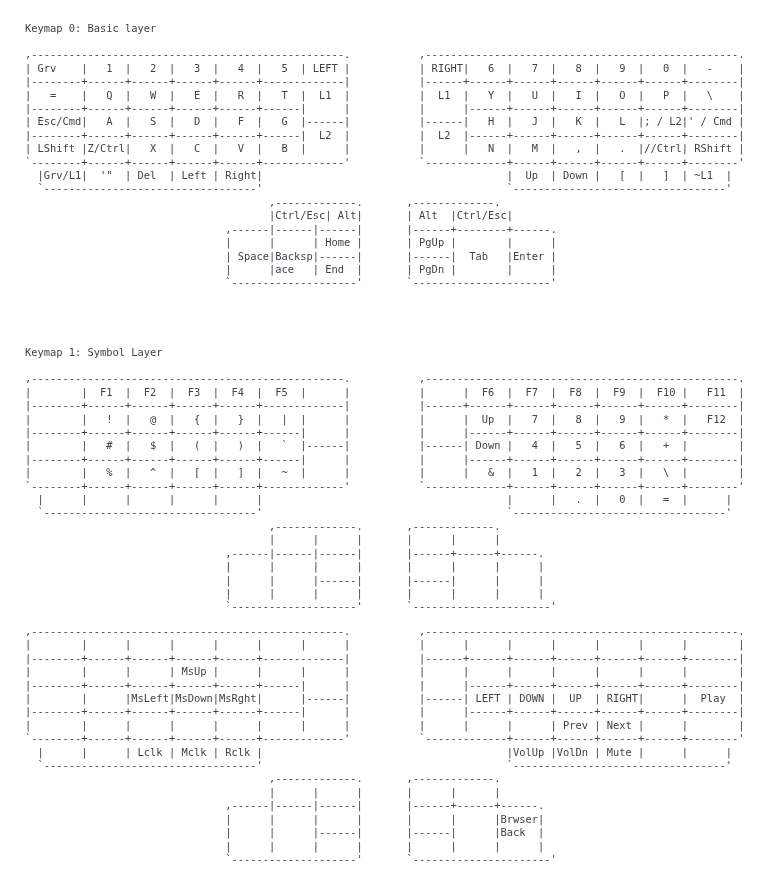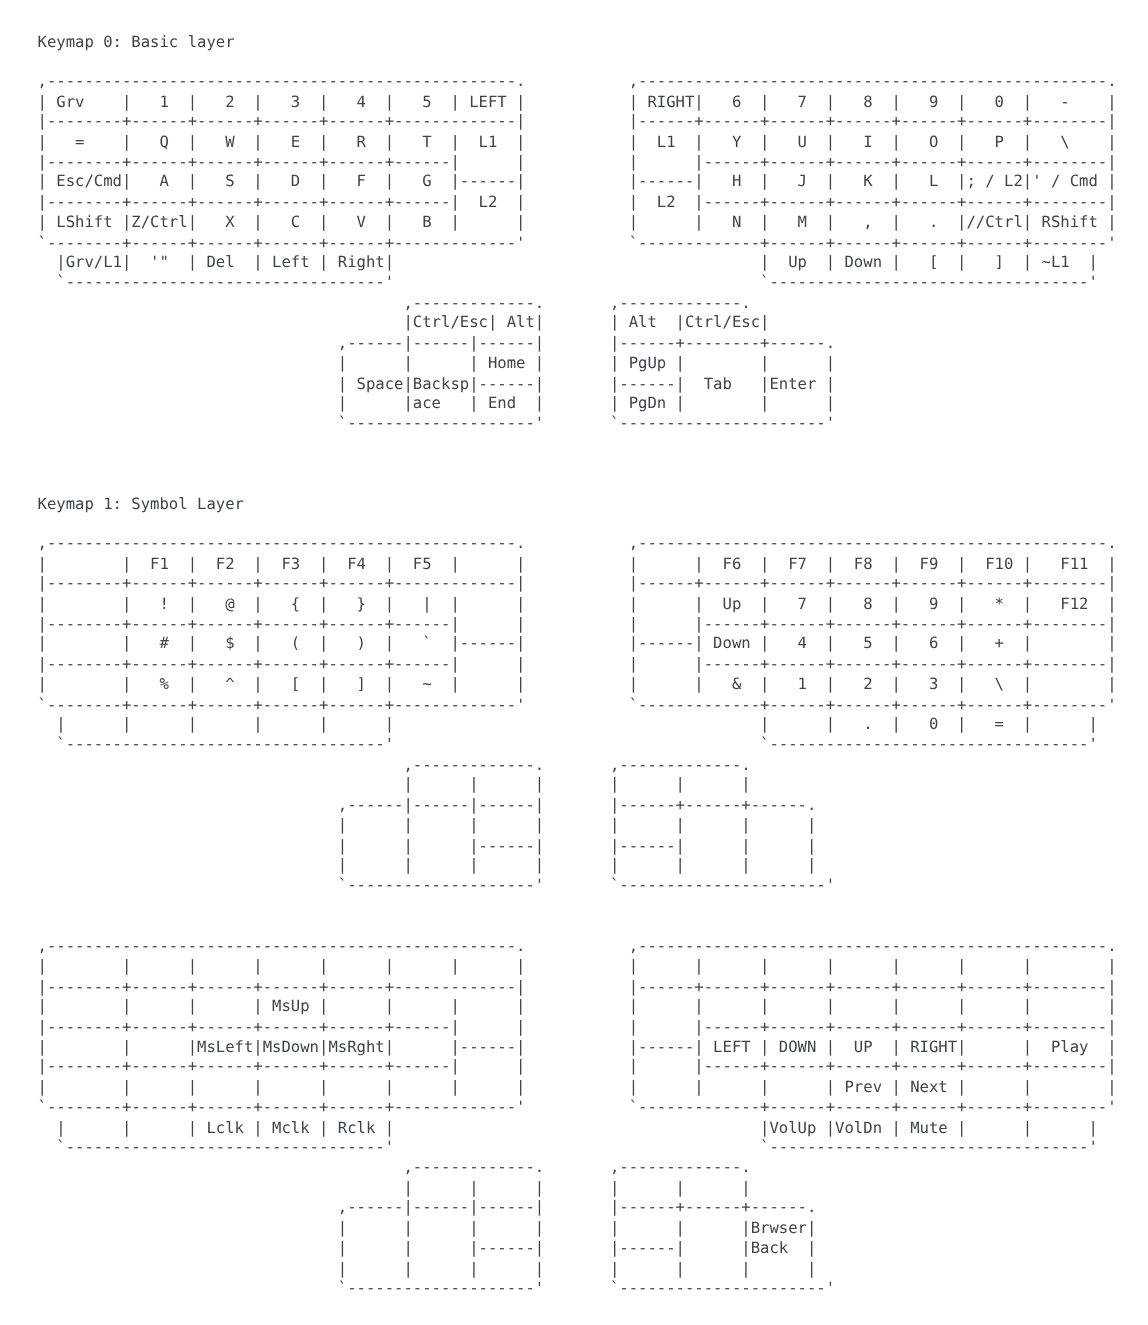--- a/index.html
+++ b/index.html
@@ -27,21 +27,21 @@
     font-weight: normal;
   }
   .keymap-art {
     margin: 13px 0 0 0;
     font-size: 10.4px;
     line-height: 13.4px;
     white-space: pre;
     font-family: "DejaVu Sans Mono", monospace;
   }
   #sec-keymap0 { top: 22px; }
-  #sec-keymap1 { top: 330px; }
+  #sec-keymap1 { top: 346px; }
   #sec-keymap2 { top: 612px; }
 </style>
 </head>
 <body>
 
 <div class="page">
 
   <div class="keymap-section" id="sec-keymap0">
     <div class="keymap-heading">Keymap 0: Basic layer</div>
     <pre class="keymap-art">,--------------------------------------------------.           ,--------------------------------------------------.

